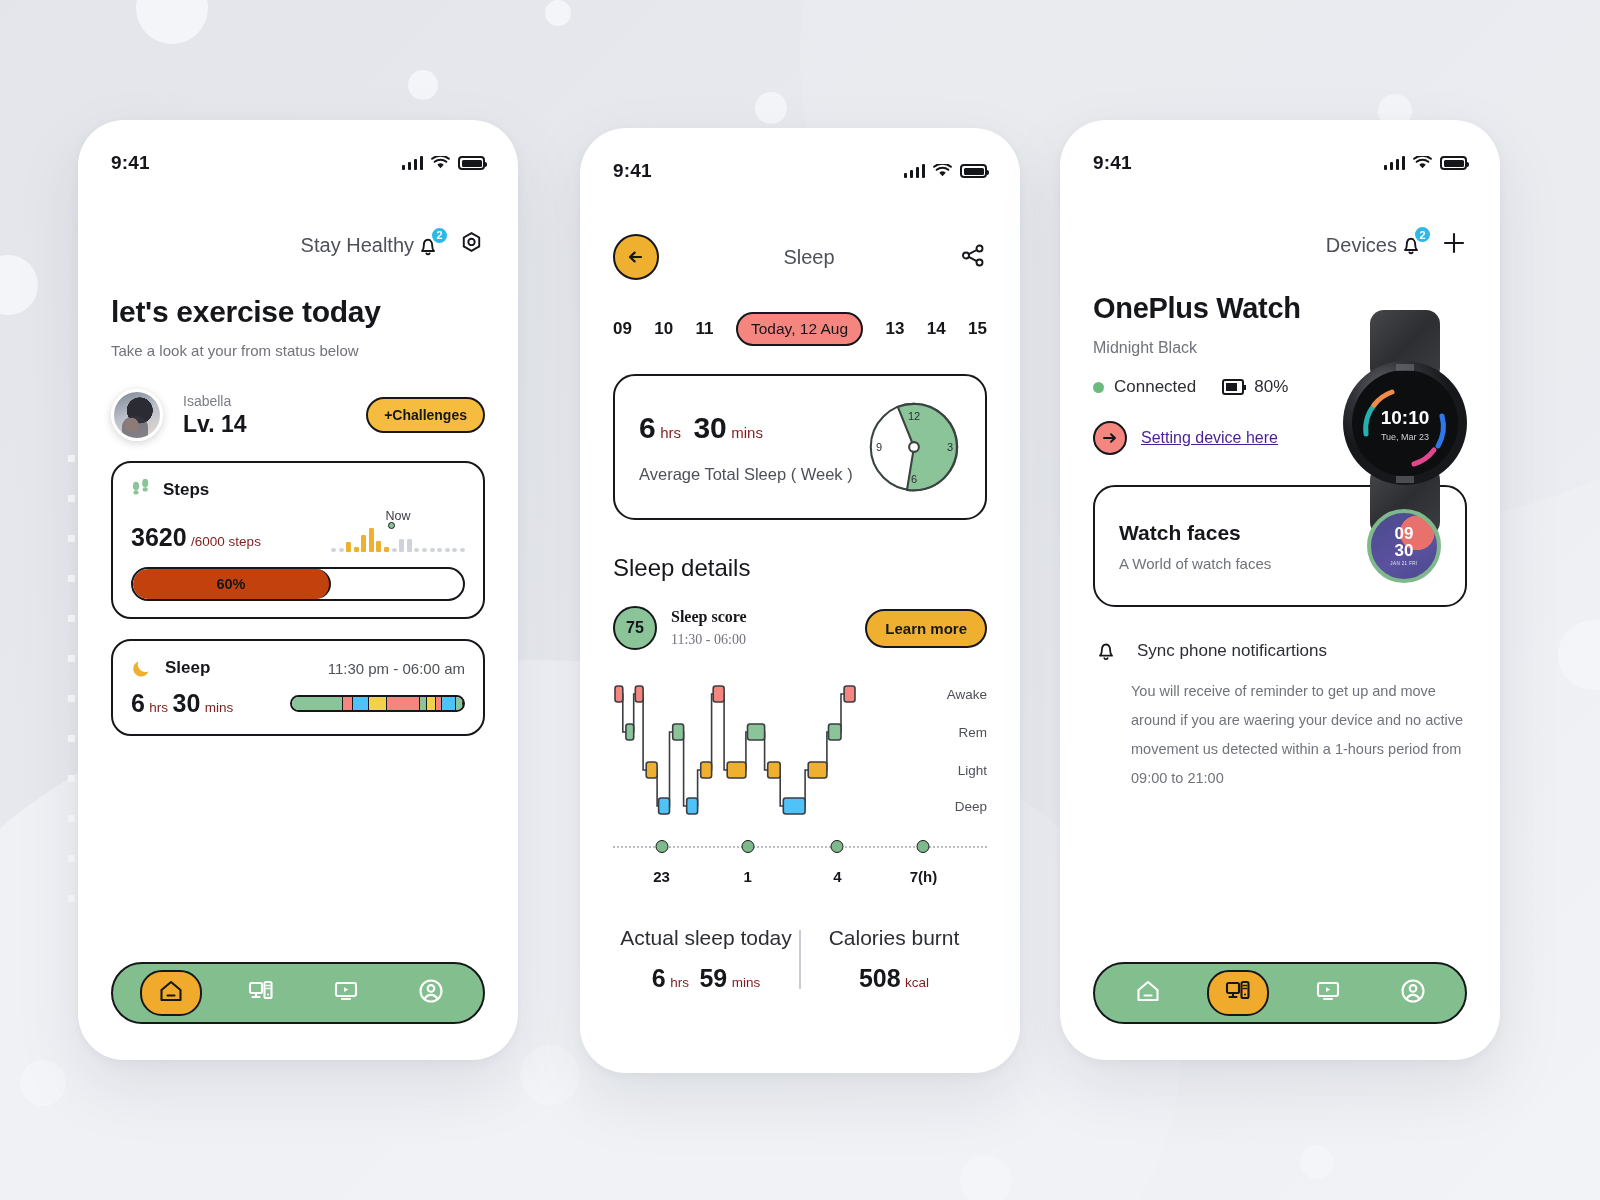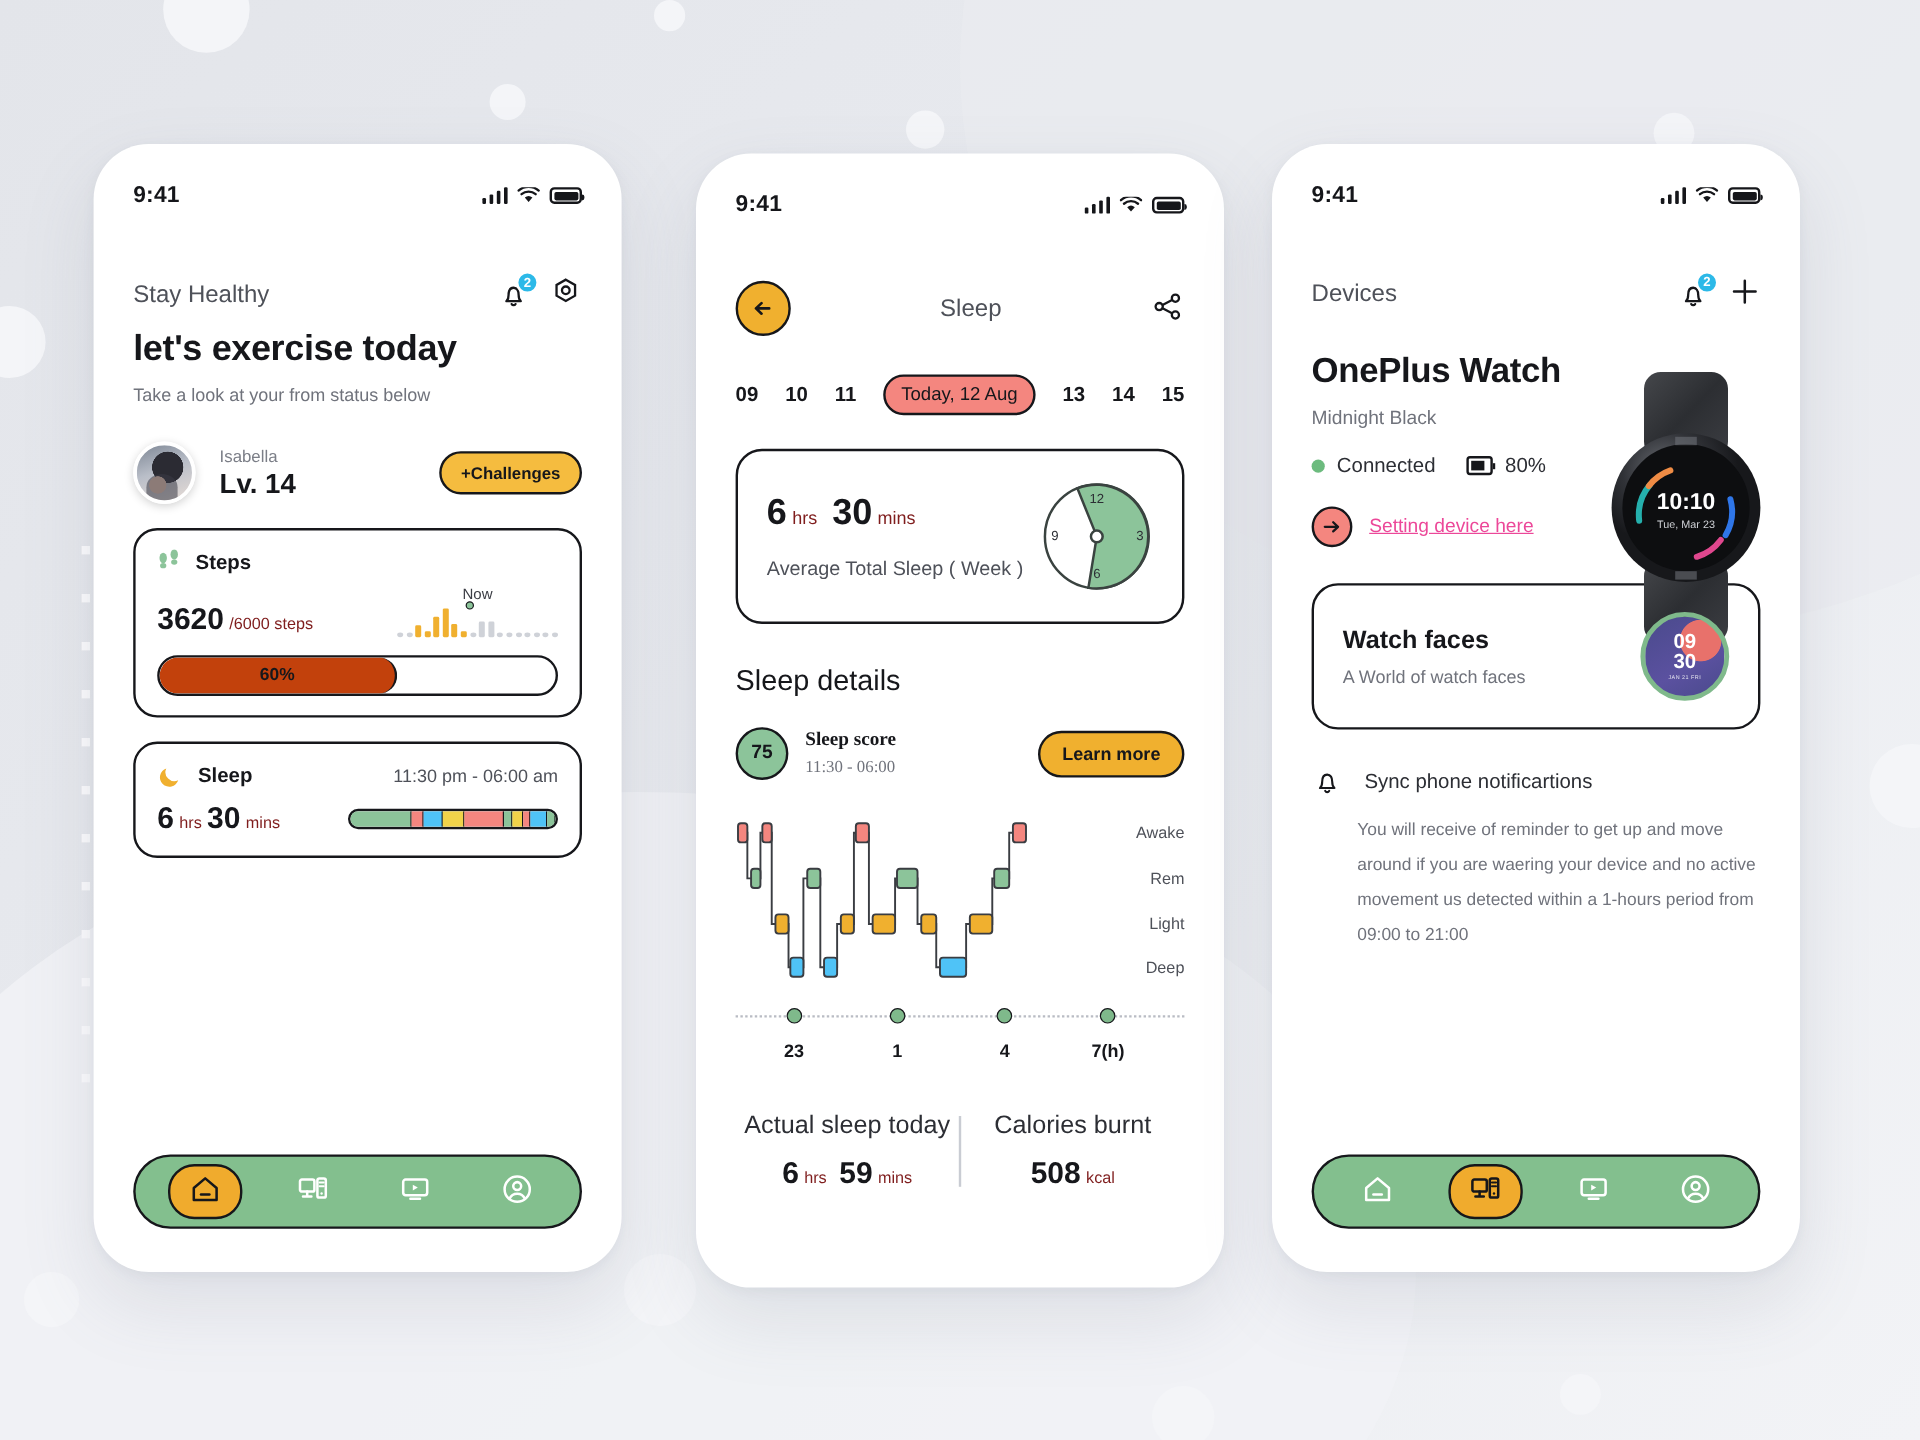--- a/index.html
+++ b/index.html
@@ -44,31 +44,31 @@
   .sb-icons { display:flex; align-items:center; gap:8px; }
   .bars { display:flex; align-items:flex-end; gap:2.5px; height:13px; }
   .bars i { width:3.5px; background:#15161a; border-radius:1px; }
   .bars i:nth-child(1){height:5px}.bars i:nth-child(2){height:8px}
   .bars i:nth-child(3){height:11px}.bars i:nth-child(4){height:13.5px}
   .battery { width:27px;height:14px;border:2px solid #15161a;border-radius:4px;position:relative;padding:1.5px;}
   .battery::after{content:"";position:absolute;right:-4px;top:4px;width:2.5px;height:5px;background:#15161a;border-radius:0 2px 2px 0;}
   .battery b{display:block;height:100%;width:100%;background:#15161a;border-radius:1.5px;}
 
   
-  .apphead { display:flex; align-items:center; justify-content:space-between; margin-top:54px; }
+  .apphead { display:flex; align-items:center; justify-content:flex-end; margin-top:54px; }
   .apphead .ttl { font-size:20px; color:#4e5159; }
   .head-icons { display:flex; align-items:center; gap:16px; }
   .bellwrap { position:relative; width:28px; height:28px; }
   .badge {
     position:absolute; right:-7px; top:-6px; min-width:19px;height:19px;
     background:#2cb9e8; border:2px solid #fff; border-radius:50%;
     color:#fff; font-size:11px; font-weight:700; display:flex;
     align-items:center; justify-content:center;
   }
-  .h1 { font-size:30px; font-weight:700; color:#16171b; margin-top:12px; letter-spacing:-.3px;}
+  .h1 { font-size:30px; font-weight:700; color:#16171b; margin-top:34px; letter-spacing:-.3px;}
   .sub { font-size:15px; color:#70737c; margin-top:13px; }
 
   
   .profile { display:flex; align-items:center; margin-top:30px; }
   .avatar {
     width:52px;height:52px;border-radius:50%;border:3px solid #fff;
     box-shadow:0 2px 8px rgba(0,0,0,.18);
     background:
       radial-gradient(circle at 38% 72%, #f0c9b4 0 16%, transparent 17%),
       radial-gradient(circle at 56% 40%, #2b2b33 0 34%, transparent 35%),
@@ -153,21 +153,21 @@
   .devtitle{font-size:29px;font-weight:700;color:#16171b;margin-top:32px;letter-spacing:-.3px;}
   .devsub{font-size:16px;color:#70737c;margin-top:14px;}
   .devstat{display:flex;align-items:center;gap:10px;margin-top:20px;}
   .gdot{width:11px;height:11px;border-radius:50%;background:#6cbb7e;}
   .devstat .lbl{font-size:17px;color:#2c2e34;}
   .batt2{width:22px;height:16px;border:2.3px solid #16171b;border-radius:3px;padding:2px;position:relative;margin-left:16px;}
   .batt2::after{content:"";position:absolute;right:-4px;top:4px;width:2.5px;height:5px;background:#16171b;}
   .batt2 b{display:block;height:100%;width:80%;background:#16171b;}
   .setrow{display:flex;align-items:center;gap:14px;margin-top:24px;}
   .arrowcirc{width:34px;height:34px;border-radius:50%;background:#f4867f;border:2.2px solid #16171b;display:flex;align-items:center;justify-content:center;}
-  .setlink{font-size:16px;color:#ec4899;text-decoration:underline;}
+  .setlink{font-size:16px;color:#4c1d95;text-decoration:underline;}
   .watchimg{position:absolute;right:20px;top:188px;width:150px;height:230px;}
   .wfcard{border:2.2px solid #16171b;border-radius:22px;padding:22px 24px;margin-top:30px;display:flex;align-items:center;justify-content:space-between;}
   .wf-t{font-size:21px;font-weight:700;color:#16171b;}
   .wf-s{font-size:15px;color:#70737c;margin-top:10px;}
   .wface{width:74px;height:74px;border-radius:50%;border:4px solid #7fb98b;
     background:radial-gradient(circle at 70% 30%, #e8716b 0 26%, transparent 27%),
                linear-gradient(150deg,#4a4a8c 0%,#5b51a0 60%,#4a4a8c 100%);
     display:flex;flex-direction:column;align-items:center;justify-content:center;color:#fff;
     font-weight:700;font-size:17px;line-height:1.0;flex:none;position:relative;}
   .wface small{font-size:4.5px;font-weight:400;letter-spacing:.4px;margin-top:3px;opacity:.85;}

